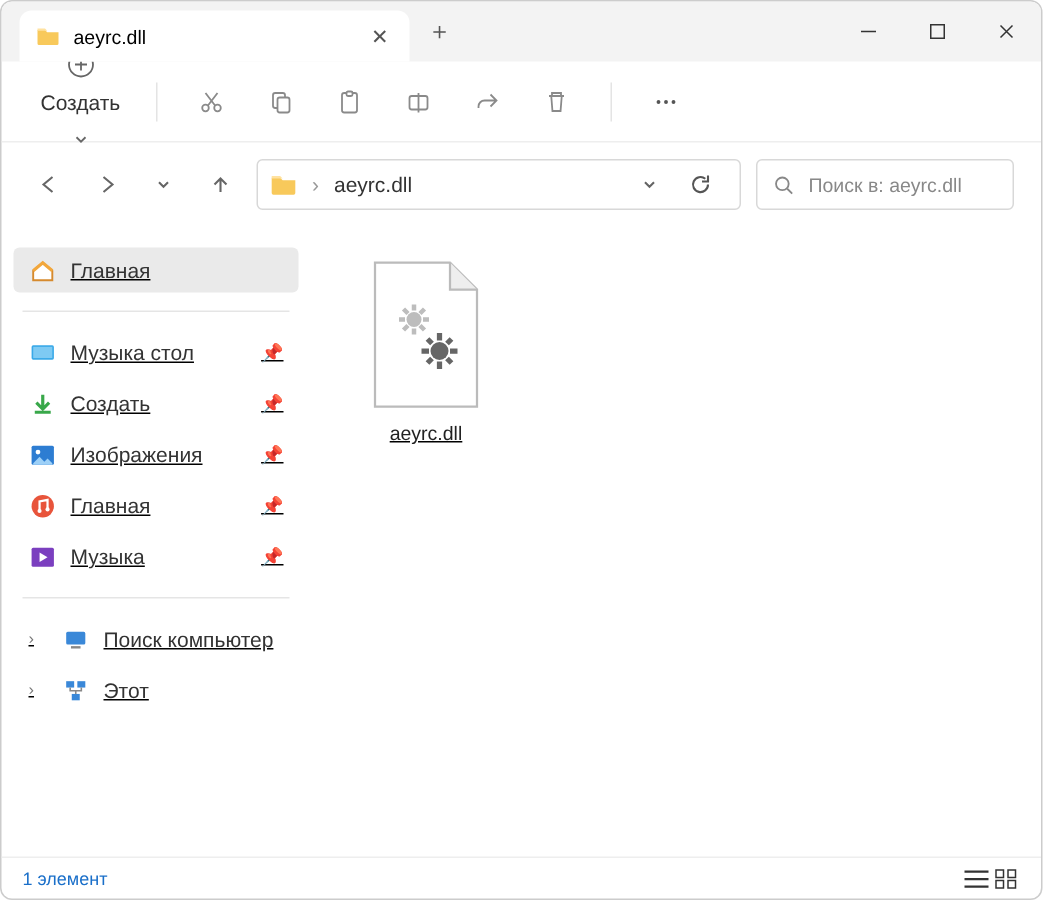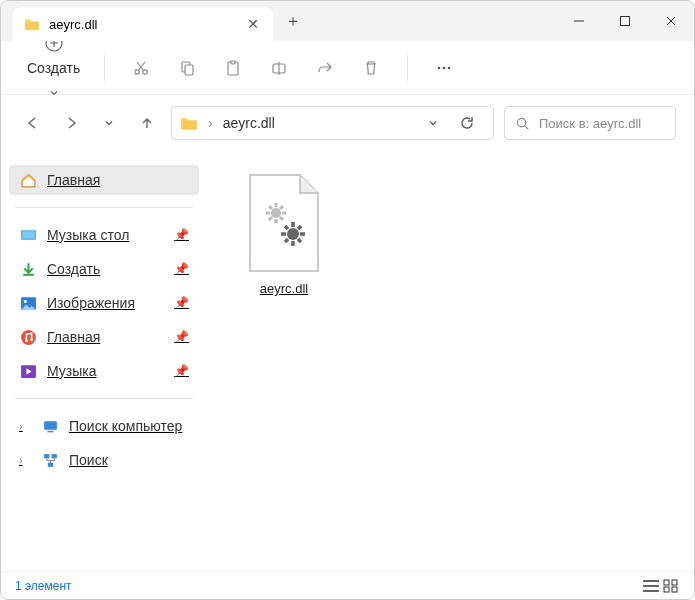--- a/index.html
+++ b/index.html
@@ -261,21 +261,21 @@
     <div class="sb-item">
       <span class="sb-expander">›</span>
       <span class="ico">
           <svg width="17" height="17" viewBox="0 0 16 16">
             <rect x="2" y="2" width="5" height="4" fill="#3a88d8"></rect>
             <rect x="9" y="2" width="5" height="4" fill="#3a88d8"></rect>
             <rect x="5.5" y="10" width="5" height="4" fill="#3a88d8"></rect>
             <path d="M4.5 6v2h7V6M8 8v2" stroke="#888" stroke-width="1" fill="none"></path>
           </svg>
         </span>
-      <span>Поиск</span>
+      <span>Этот</span>
     </div>
   </div>
 
   <div class="content">
     <div class="file">
       <span>
         <svg width="84" height="100" viewBox="0 0 84 100">
           <path d="M8 2h50l18 18v78H8z" fill="#fff" stroke="#bbb" stroke-width="1.5"></path>
           <path d="M58 2v18h18" fill="#eee" stroke="#bbb" stroke-width="1.5"></path>
           <g transform="translate(24,30)" fill="#bdbdbd">

